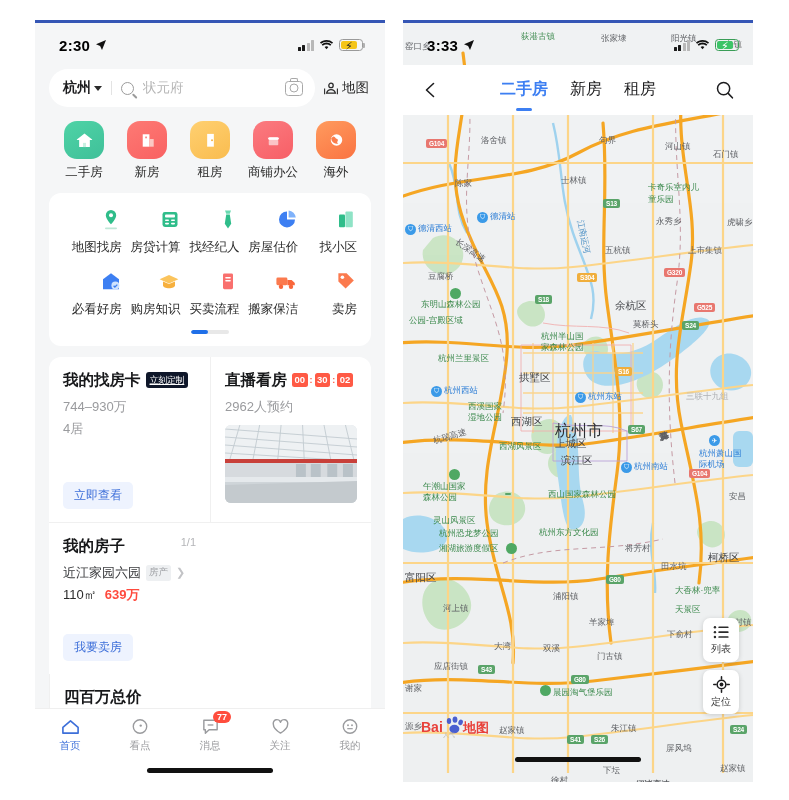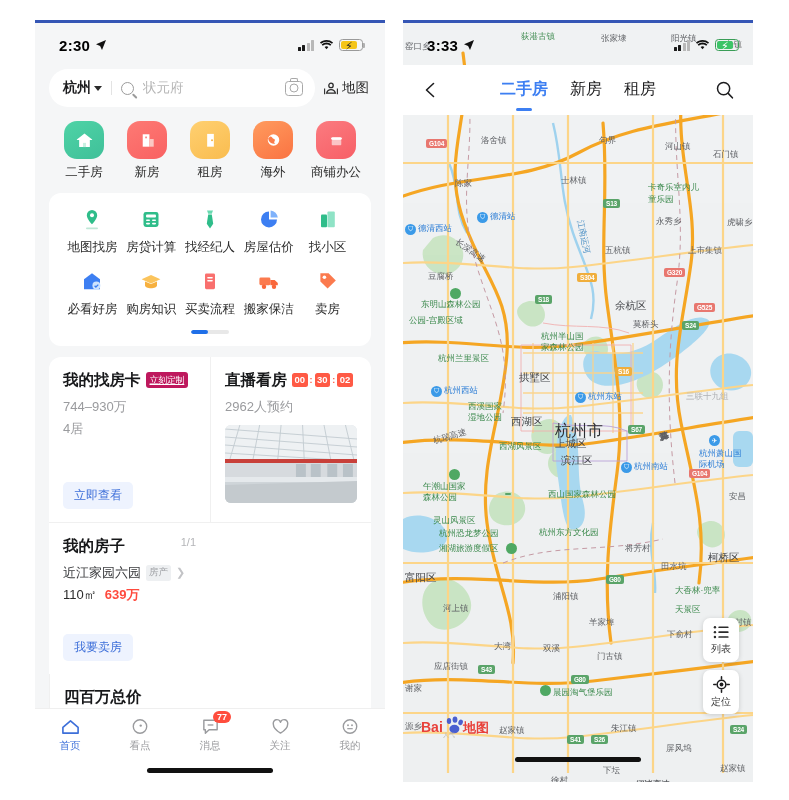--- a/index.html
+++ b/index.html
@@ -58,35 +58,35 @@
   
   .cats { display:flex; justify-content:space-between; padding: 4px 20px 12px 20px; }
   .cat { display:flex;flex-direction:column;align-items:center;gap:5px;width:58px;}
   .cat-ic { width:40px;height:38px;border-radius:13px;display:flex;align-items:center;justify-content:center;}
   .cat-lb { font-size:12.5px;color:#2b2b2b;white-space:nowrap;}
 
   
   .gridcard { margin: 0 14px; background:#fff; border-radius:12px; padding:13px 8px 8px 8px;}
   .grow { display:flex; justify-content:space-between; padding: 0 6px 12px 6px; }
   .grow:last-of-type { padding-bottom: 6px; }
-  .gitem { display:flex;flex-direction:column;align-items:center;gap:7px;width:60px;}
+  .gitem { display:flex;flex-direction:column;align-items:flex-end;gap:7px;width:60px;}
   .gitem-ic { height:26px; display:flex;align-items:flex-end;justify-content:center;}
   .gitem-lb { font-size:12.5px;color:#2b2b2b;white-space:nowrap;}
   .pager { display:flex;justify-content:center;padding-bottom:4px;}
   .pgbar { width:38px;height:3.5px;background:#e8e8e8;border-radius:2px;position:relative;overflow:hidden;}
   .pgbar::after{content:"";position:absolute;left:0;top:0;width:17px;height:100%;background:#1f6fe8;border-radius:2px;}
 
   
   .cardwrap { margin: 11px 14px 0 14px; background:#fff; border-radius:12px; overflow:hidden;}
   .cardrow { display:flex; }
   .cardrow + .cardrow { border-top:1px solid #f0f0f0;flex-direction:column; }
   .cell { width:50%; padding:13px 14px 13px 14px; }
   .cell.right { border-left:1px solid #f0f0f0; padding-left:14px;}
   .ctitle { font-size:15.5px; font-weight:bold; color:#17181a; display:flex; align-items:center; gap:5px;}
-  .badge-blue { background:#be185d; color:#fff; font-size:9px; padding:1.5px 4px; border-radius:3px; font-weight:normal; letter-spacing:-.3px;text-decoration:underline;}
+  .badge-blue { background:#0f172a; color:#fff; font-size:9px; padding:1.5px 4px; border-radius:3px; font-weight:normal; letter-spacing:-.3px;text-decoration:underline;}
   .cnt { display:flex; gap:2px; align-items:center;}
   .cnt b { background:#ff5a45; color:#fff; font-size:9.5px; padding:2px 2.5px; border-radius:2.5px; font-weight:bold; line-height:1;}
   .cnt s { color:#ff5a45; font-size:9px; text-decoration:none;}
   .csub { font-size:13px; color:#9a9b9e; margin-top:7px;}
   .csub2 { font-size:13px; color:#9a9b9e; margin-top:4px;}
   .pill { display:inline-block; background:#eef3fe; color:#3d6fd9; font-size:12px; padding:5px 11px; border-radius:5px;}
   .pill-wrap{ margin-top:44px; }
   .pill-wrap.tight{ margin-top:30px; }
   .thumb { margin-top:9px; border-radius:6px; overflow:hidden; height:78px; }
   .thumb2 { margin-top:9px; display:flex; gap:6px; height:78px;}
@@ -223,37 +223,37 @@
       <div class="cat">
         <span class="cat-ic" style="background:linear-gradient(150deg,#ffd071,#f9bc4f)">
           <svg width="21" height="20" viewBox="0 0 22 20">
               <path d="M7.5 3.6h7V17h-7z" fill="#fff"></path>
               <circle cx="12.6" cy="10.3" r="1" fill="#f3b23f"></circle>
             </svg>
         </span>
         <span class="cat-lb">租房</span>
       </div>
       <div class="cat">
-        <span class="cat-ic" style="background:linear-gradient(150deg,#ff9b5e,#fa7342)">
-          <svg width="21" height="20" viewBox="0 0 22 20">
-              <circle cx="11" cy="10" r="6" fill="#fff"></circle>
-              <path d="M8.2 6.4c1.6.4 1.4 2 2.8 2.2s1.9 1.6 1.1 2.6c-.8 1-.2 2.3.9 2.6a6 6 0 01-7.6-5.3c.7-1 1.9-2.3 2.8-2.1z" fill="#fb7d4b"></path>
-            </svg>
-        </span>
-        <span class="cat-lb">海外</span>
-      </div>
-      <div class="cat">
         <span class="cat-ic" style="background:linear-gradient(150deg,#fb7b80,#f75f66)">
           <svg width="21" height="20" viewBox="0 0 22 20">
               <path d="M5 7.6h12l-1 2.2H6z" fill="#fff"></path>
               <rect x="6" y="10" width="10" height="5.6" rx=".8" fill="#fbc4c6"></rect>
               <rect x="6" y="7.2" width="10" height="2.6" rx="1" fill="#fff"></rect>
             </svg>
         </span>
         <span class="cat-lb">商铺办公</span>
+      </div>
+      <div class="cat">
+        <span class="cat-ic" style="background:linear-gradient(150deg,#ff9b5e,#fa7342)">
+          <svg width="21" height="20" viewBox="0 0 22 20">
+              <circle cx="11" cy="10" r="6" fill="#fff"></circle>
+              <path d="M8.2 6.4c1.6.4 1.4 2 2.8 2.2s1.9 1.6 1.1 2.6c-.8 1-.2 2.3.9 2.6a6 6 0 01-7.6-5.3c.7-1 1.9-2.3 2.8-2.1z" fill="#fb7d4b"></path>
+            </svg>
+        </span>
+        <span class="cat-lb">海外</span>
       </div>
     </div>
 
     <div class="gridcard">
       <div class="grow">
         <div class="gitem">
           <span class="gitem-ic">
             <svg width="22" height="24" viewBox="0 0 22 24">
                 <path d="M11 2a5.2 5.2 0 00-5.2 5.2c0 3.8 5.2 9 5.2 9s5.2-5.2 5.2-9A5.2 5.2 0 0011 2z" fill="#2fbd8a"></path>
                 <circle cx="11" cy="7.2" r="2" fill="#fff"></circle>

